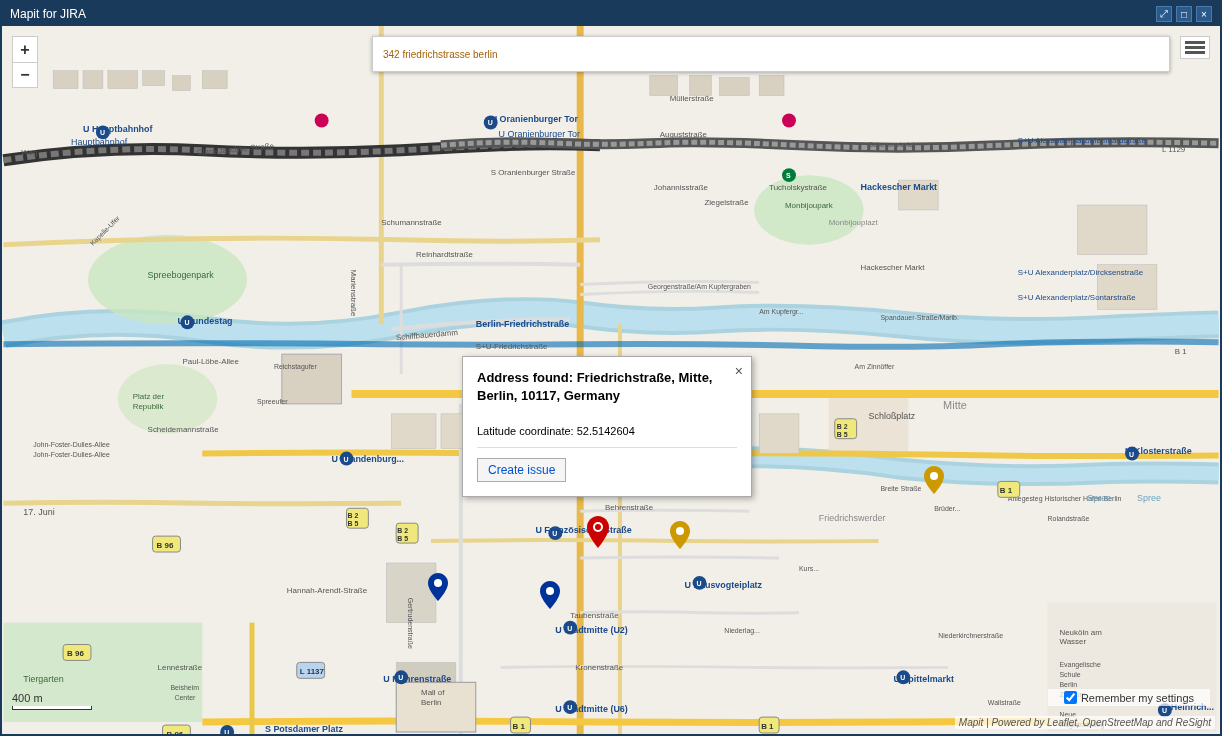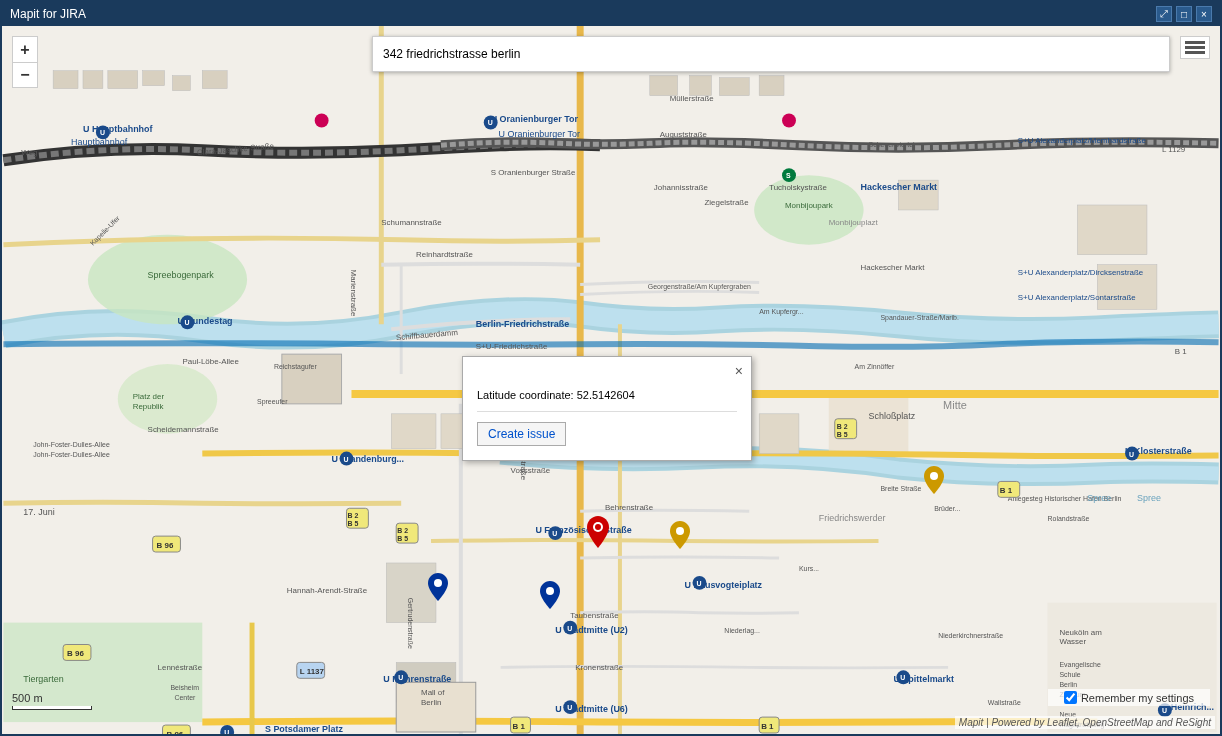--- a/index.html
+++ b/index.html
@@ -65,22 +65,22 @@
       align-items: center;
       padding: 0 10px;
       z-index: 100;
       box-shadow: 0 1px 4px rgba(0,0,0,0.3);
     }
 
     #search-input {
       border: none;
       outline: none;
       flex: 1;
-      font-size: 12px;
-      color: #000000;
+      font-size: 10px;
+      color: #a16207;
     }
 
     
     #zoom-controls {
       position: absolute;
       top: 10px;
       left: 10px;
       z-index: 100;
       display: flex;
       flex-direction: column;
@@ -648,27 +648,28 @@
 
     <div class="map-marker" style="top: 495px; left: 668px;">
       <svg width="20" height="28" viewBox="0 0 20 28">
         <path d="M10 0C4.5 0 0 4.5 0 10c0 7.5 10 18 10 18S20 17.5 20 10C20 4.5 15.5 0 10 0z" fill="#cc9900"></path>
         <circle cx="10" cy="10" r="4" fill="white"></circle>
       </svg>
     </div>
 
     <div id="info-popup">
       <button id="popup-close">×</button>
+      <div id="popup-address">Address found: Friedrichstraße, Mitte, Berlin, 10117, Germany</div>
       <div class="popup-coord">Latitude coordinate: 52.5142604</div>
       <hr id="popup-divider">
       <button id="create-issue-btn">Create issue</button>
     </div>
 
     <div id="scale-bar">
-      <span id="scale-label">500 m</span>
+      <span id="scale-label">400 m</span>
       <div id="scale-line"></div>
     </div>
 
     <div id="remember-settings">
       <input type="checkbox" id="remember-checkbox" checked="" style="">
       <label for="remember-checkbox">Remember my settings</label>
     </div>
 
     <div id="attribution">Mapit | Powered by Leaflet, OpenStreetMap and ReSight</div>
 

